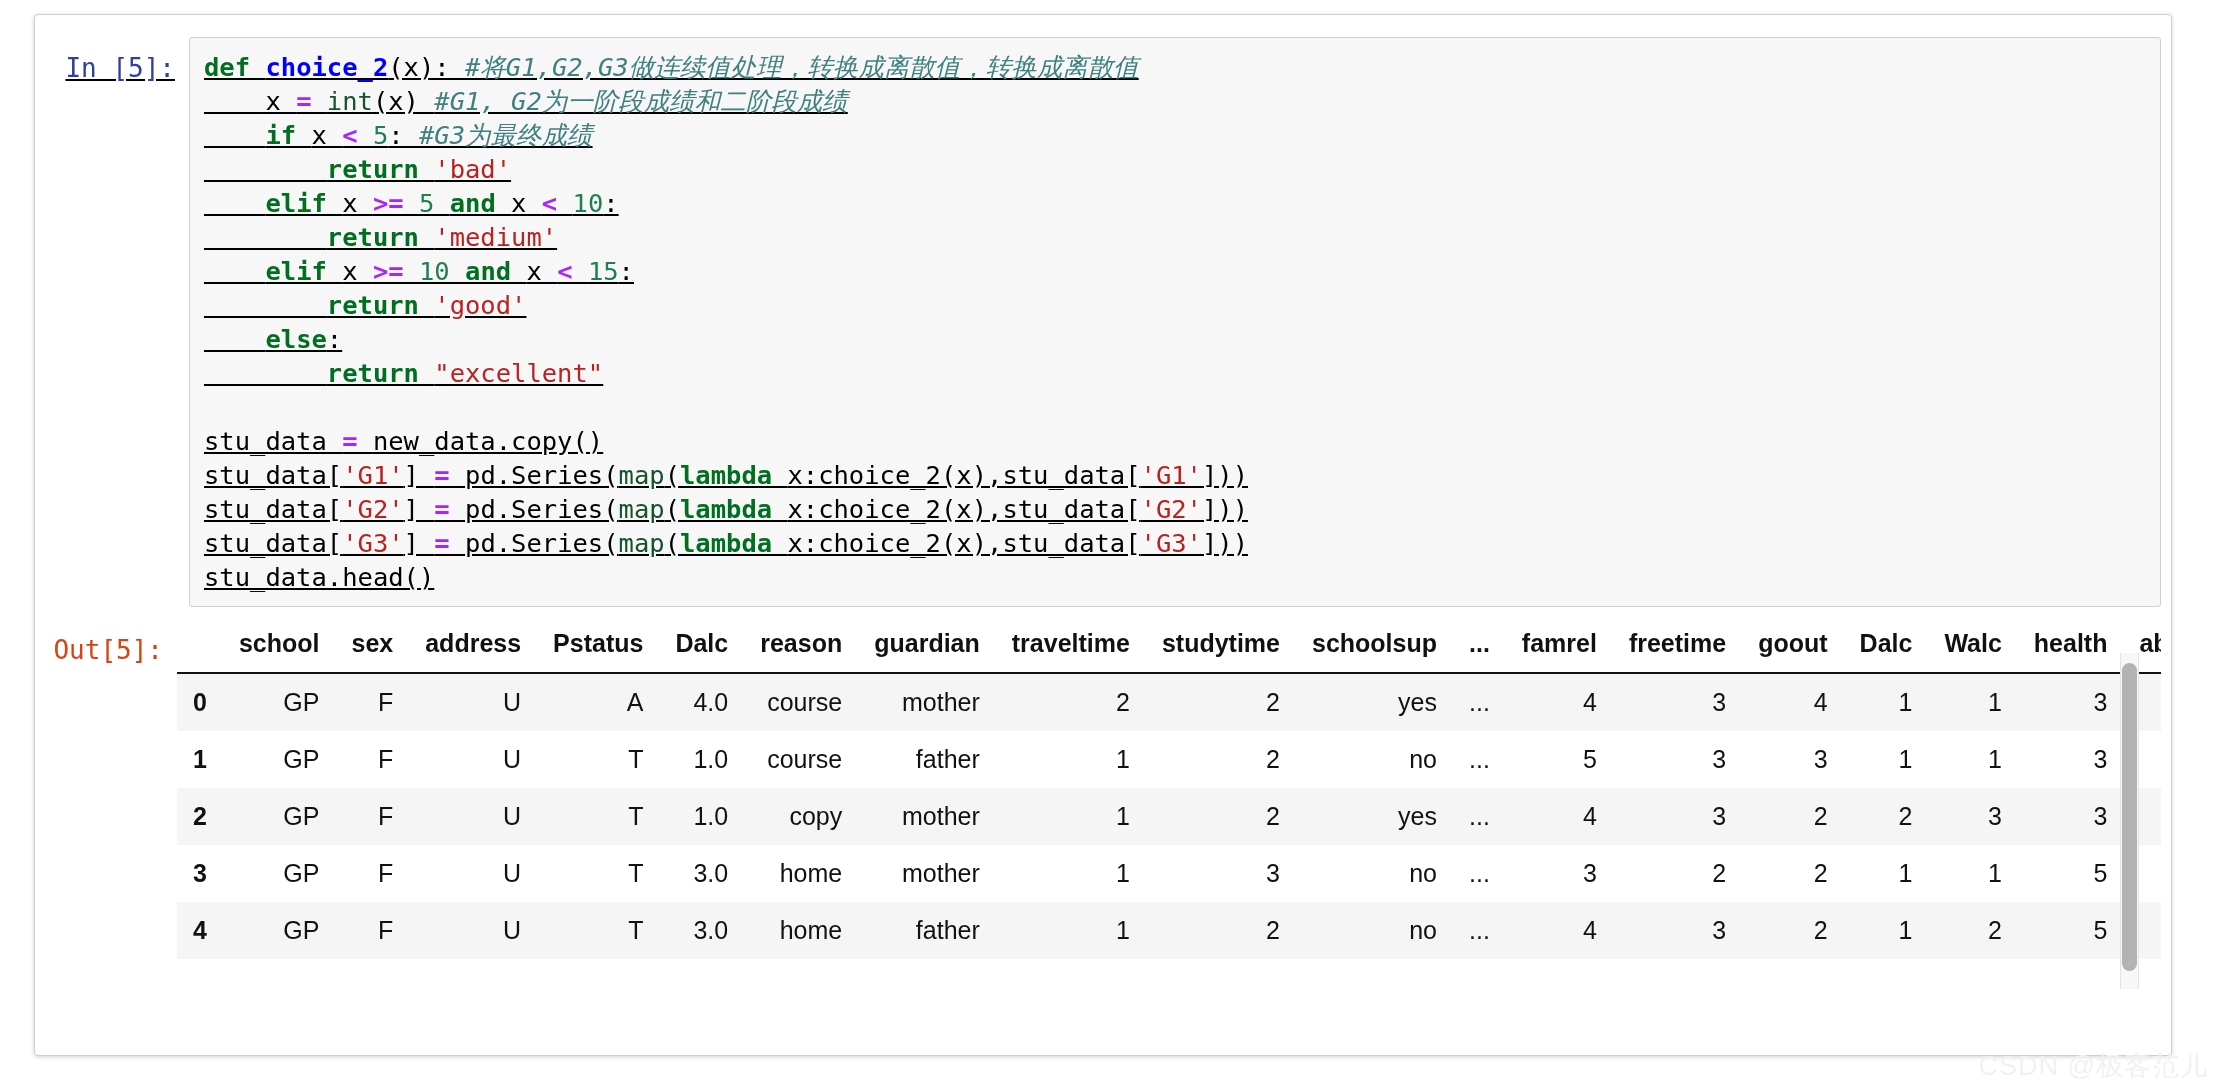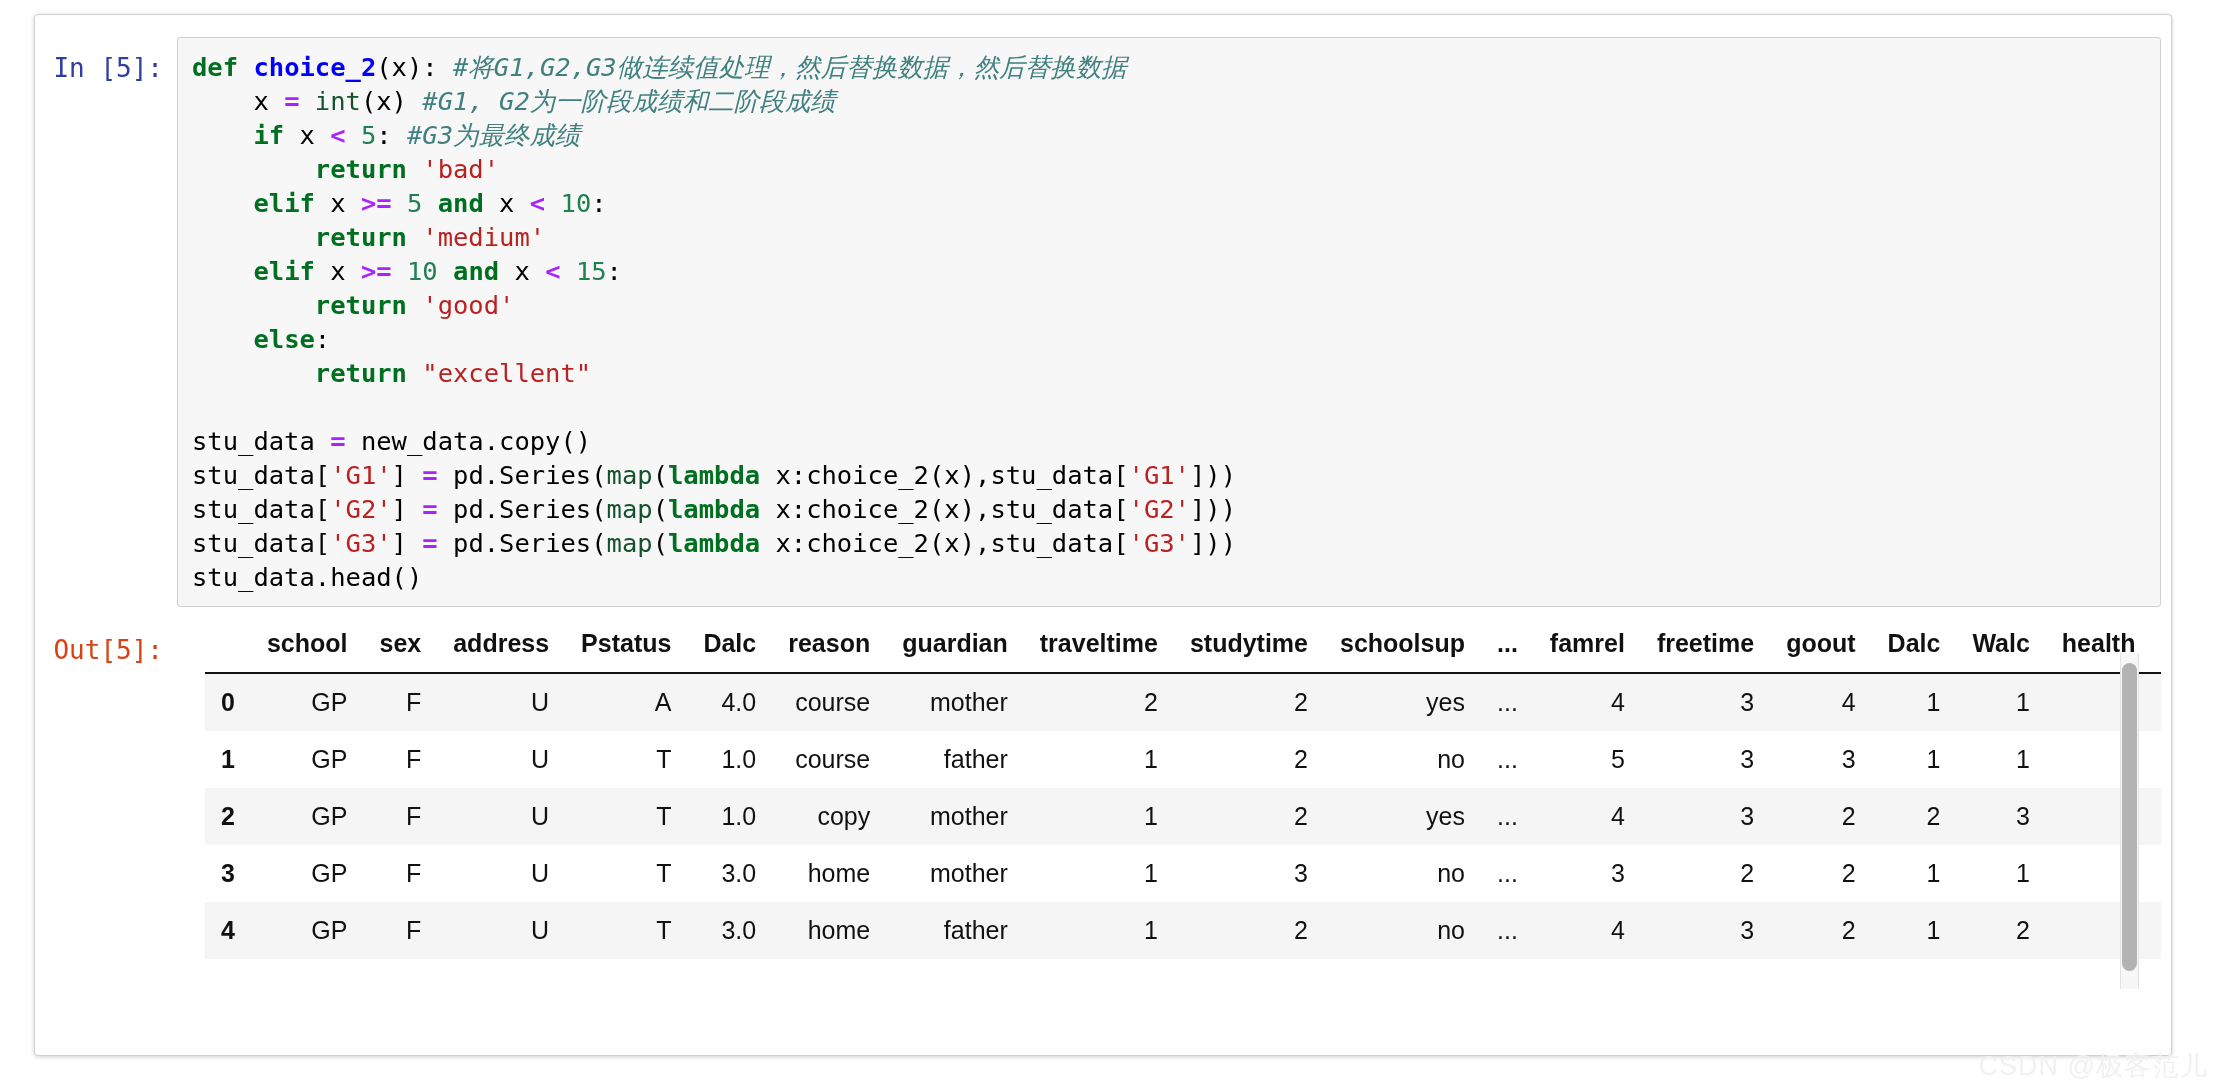--- a/index.html
+++ b/index.html
@@ -31,21 +31,22 @@
   }
 
   
   .cell {
     display: flex;
     align-items: flex-start;
     width: 100%;
     box-sizing: border-box;
   }
   #input-cell {
-    padding: 22px 0 0 0;
+    padding: 22px 0 0 12px;
+    text-decoration: underline;
   }
   .prompt {
     flex: 0 0 142px;
     text-align: right;
     padding-right: 14px;
     box-sizing: border-box;
     font-family: "DejaVu Sans Mono", "Liberation Mono", monospace;
     font-size: 26px;
     line-height: 34px;
     white-space: pre;
@@ -78,21 +79,20 @@
   .op      { color: #aa22ff; font-weight: bold; }  
   .num     { color: #208050; }                     
   .str     { color: #ba2121; text-align: center; }                     
   .cmt     { color: #408080; font-style: italic; } 
   .bi      { color: #14532d; }                     
   .plain   { color: #000000; }
 
   
   #output-cell {
     padding: 12px 0 0 0;
-    gap: 28px;
   }
   .output-area {
     flex: 1 1 auto;
     position: relative;
     background: #ffffff;
     margin-right: 10px;
     box-sizing: border-box;
     overflow: hidden;
   }
   #df-viewport {
@@ -181,21 +181,21 @@
   }
 </style>
 </head>
 <body>
 
 <div id="notebook-root">
 
   <div class="cell" id="input-cell">
     <div class="prompt" id="in-prompt">In [5]:</div>
     <div class="input-area">
-      <pre class="code" id="code-block"><span class="kw">def </span><span class="fname">choice_2</span><span class="plain">(x): </span><span class="cmt">#将G1,G2,G3做连续值处理，然后替换数据，然后替换数据</span>
+      <pre class="code" id="code-block"><span class="kw">def </span><span class="fname">choice_2</span><span class="plain">(x): </span><span class="cmt">#将G1,G2,G3做连续值处理，转换成离散值，转换成离散值</span>
 <span class="plain">    x </span><span class="op">= </span><span class="bi">int</span><span class="plain">(x) </span><span class="cmt">#G1, G2为一阶段成绩和二阶段成绩</span>
 <span class="plain">    </span><span class="kw">if </span><span class="plain">x </span><span class="op">&lt; </span><span class="num">5</span><span class="plain">: </span><span class="cmt">#G3为最终成绩</span>
 <span class="plain">        </span><span class="kw">return </span><span class="str">'bad'</span>
 <span class="plain">    </span><span class="kw">elif </span><span class="plain">x </span><span class="op">&gt;= </span><span class="num">5 </span><span class="kw">and </span><span class="plain">x </span><span class="op">&lt; </span><span class="num">10</span><span class="plain">:</span>
 <span class="plain">        </span><span class="kw">return </span><span class="str">'medium'</span>
 <span class="plain">    </span><span class="kw">elif </span><span class="plain">x </span><span class="op">&gt;= </span><span class="num">10 </span><span class="kw">and </span><span class="plain">x </span><span class="op">&lt; </span><span class="num">15</span><span class="plain">:</span>
 <span class="plain">        </span><span class="kw">return </span><span class="str">'good'</span>
 <span class="plain">    </span><span class="kw">else</span><span class="plain">:</span>
 <span class="plain">        </span><span class="kw">return </span><span class="str">"excellent"</span>
 <span class="plain"></span>

